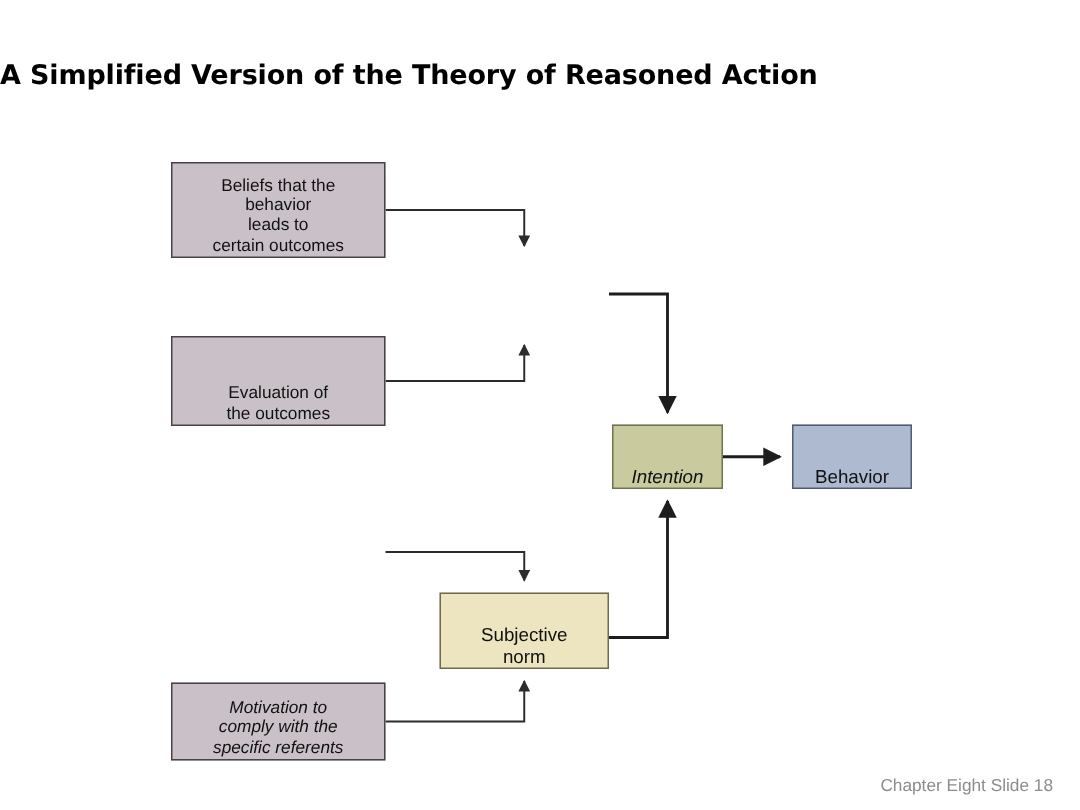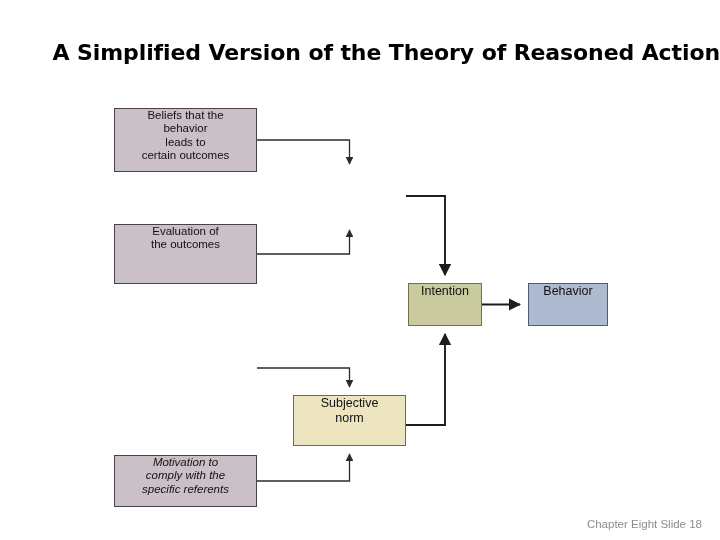--- a/index.html
+++ b/index.html
@@ -19,23 +19,23 @@
     height: 540px;
     background: #ffffff;
   }
 
   
   #slide-title {
     position: absolute;
     left: 0;
     top: 40px;
     width: 720px;
-    text-align: right;
+    text-align: left;
     font-family: "DejaVu Sans", sans-serif;
-    font-size: 22px;
+    font-size: 18px;
     font-weight: bold;
     color: #000000;
     letter-spacing: -0.1px;
     white-space: nowrap;
   }
 
   
   #diagram {
     position: absolute;
     left: 0;
@@ -49,21 +49,21 @@
     top: 0;
     width: 720px;
     height: 540px;
   }
 
   
   .node {
     position: absolute;
     box-sizing: border-box;
     display: flex;
-    align-items: flex-start;
+    align-items: flex-end;
     justify-content: center;
     text-align: center;
     border: 1px solid #3a3a3a;
     font-family: "Liberation Sans", sans-serif;
     color: #111111;
     line-height: 1.16;
     z-index: 3;
   }
   .node .label {
     display: block;
@@ -89,21 +89,21 @@
   .node.steel {
     background: #adbad0;
     border-color: #4f5c72;
     font-size: 12.5px;
   }
 
   
   #node-beliefs-outcomes   { left: 114px; top: 108px; width: 143px; height: 64px; }
   #node-attitude           { left: 293px; top: 172px; width: 113px; height: 49px; }
   #node-evaluation         { left: 114px; top: 224px; width: 143px; height: 60px; }
-  #node-intention          { left: 408px; top: 283px; width: 74px;  height: 43px; }
+  #node-intention          { left: 408px; top: 283px; width: 74px;  height: 43px; font-style: italic; }
   #node-behavior           { left: 528px; top: 283px; width: 80px;  height: 43px; }
   #node-beliefs-referents  { left: 114px; top: 336px; width: 143px; height: 64px; }
   #node-subjective-norm    { left: 293px; top: 395px; width: 113px; height: 51px; }
   #node-motivation         { left: 114px; top: 455px; width: 143px; height: 52px; font-style: italic; }
 
   
   #footer-note {
     position: absolute;
     right: 18px;
     bottom: 10px;

